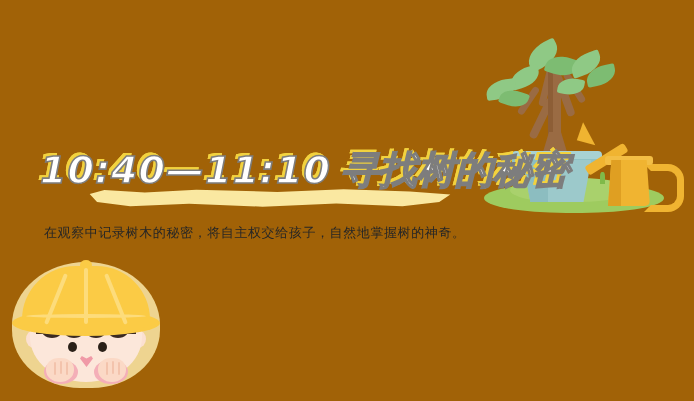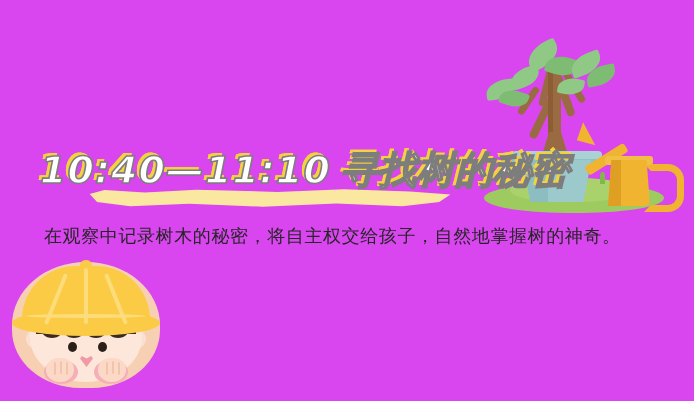--- a/index.html
+++ b/index.html
@@ -3,21 +3,21 @@
 <meta charset="utf-8">
 <style>
   html,body{margin:0;padding:0;}
   body{
     width:694px;height:401px;
     background:#ffffff;
     font-family:"Liberation Sans","DejaVu Sans",sans-serif;
     overflow:hidden;
     position:relative;
   }
-  .stage{position:relative;width:694px;height:401px;background:#d946ef;overflow:hidden;}
+  .stage{position:relative;width:694px;height:401px;background:#a16207;overflow:hidden;}
 
   
   .plant-art{position:absolute;left:470px;top:20px;width:215px;height:200px;}
   .grass{
     position:absolute;left:14px;top:163px;width:180px;height:30px;
     background:#9ECB5F;border-radius:50%/55%;
   }
   .grass2{
     position:absolute;left:40px;top:158px;width:120px;height:24px;
     background:#A9D16C;border-radius:50%/60%;
@@ -106,21 +106,21 @@
     text-shadow:
       -3px -3px 0 #F2D23E,
       -3px -3px 0 #F2D23E;
     font-family:"DejaVu Sans","Liberation Sans",sans-serif;
   }
   .title .cn{letter-spacing:0px;margin-left:10px;}
 
   
   .desc{
     position:absolute;left:44px;top:224px;
-    font-size:18px;color:#262626;letter-spacing:.6px;white-space:nowrap;
+    font-size:13px;color:#262626;letter-spacing:.6px;white-space:nowrap;
     font-family:"DejaVu Sans","Liberation Sans",sans-serif;
   }
 
   
   .kid{position:absolute;left:6px;top:256px;width:160px;height:140px;}
   .kid-glow{
     position:absolute;left:6px;top:6px;width:148px;height:126px;
     background:#FCE9A8;border-radius:50% 50% 46% 46%;opacity:.85;
   }
   .face{

